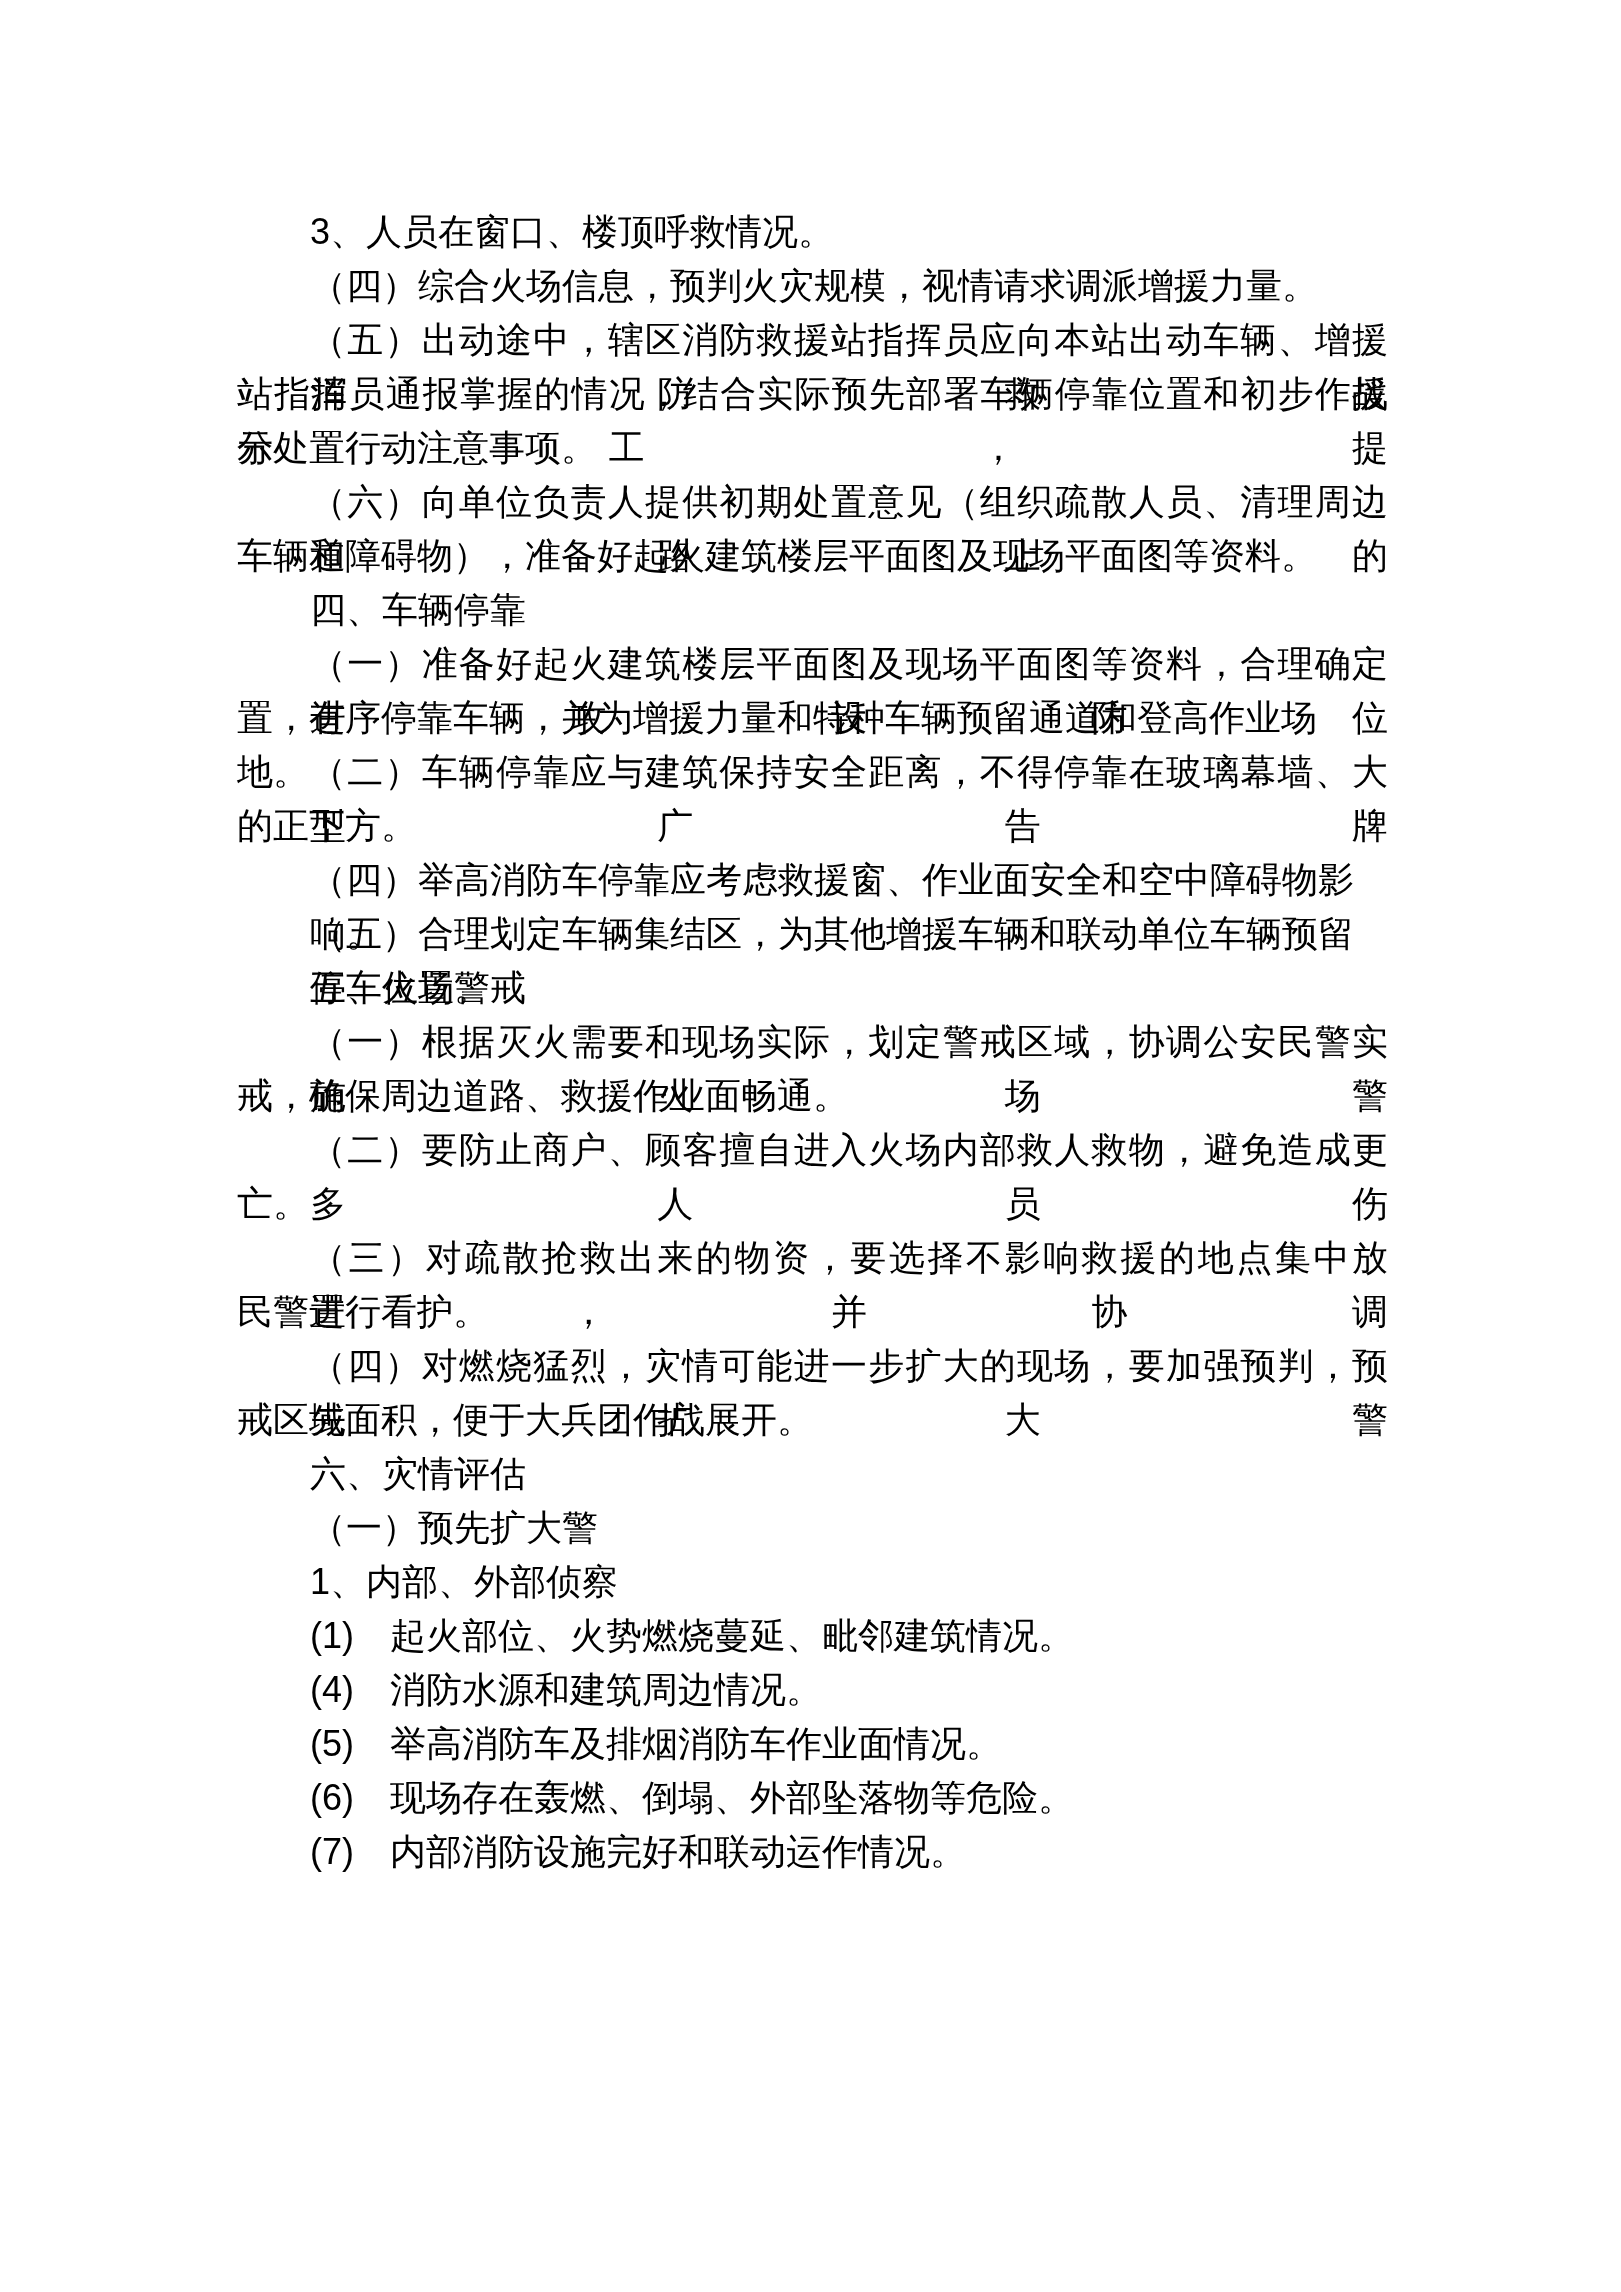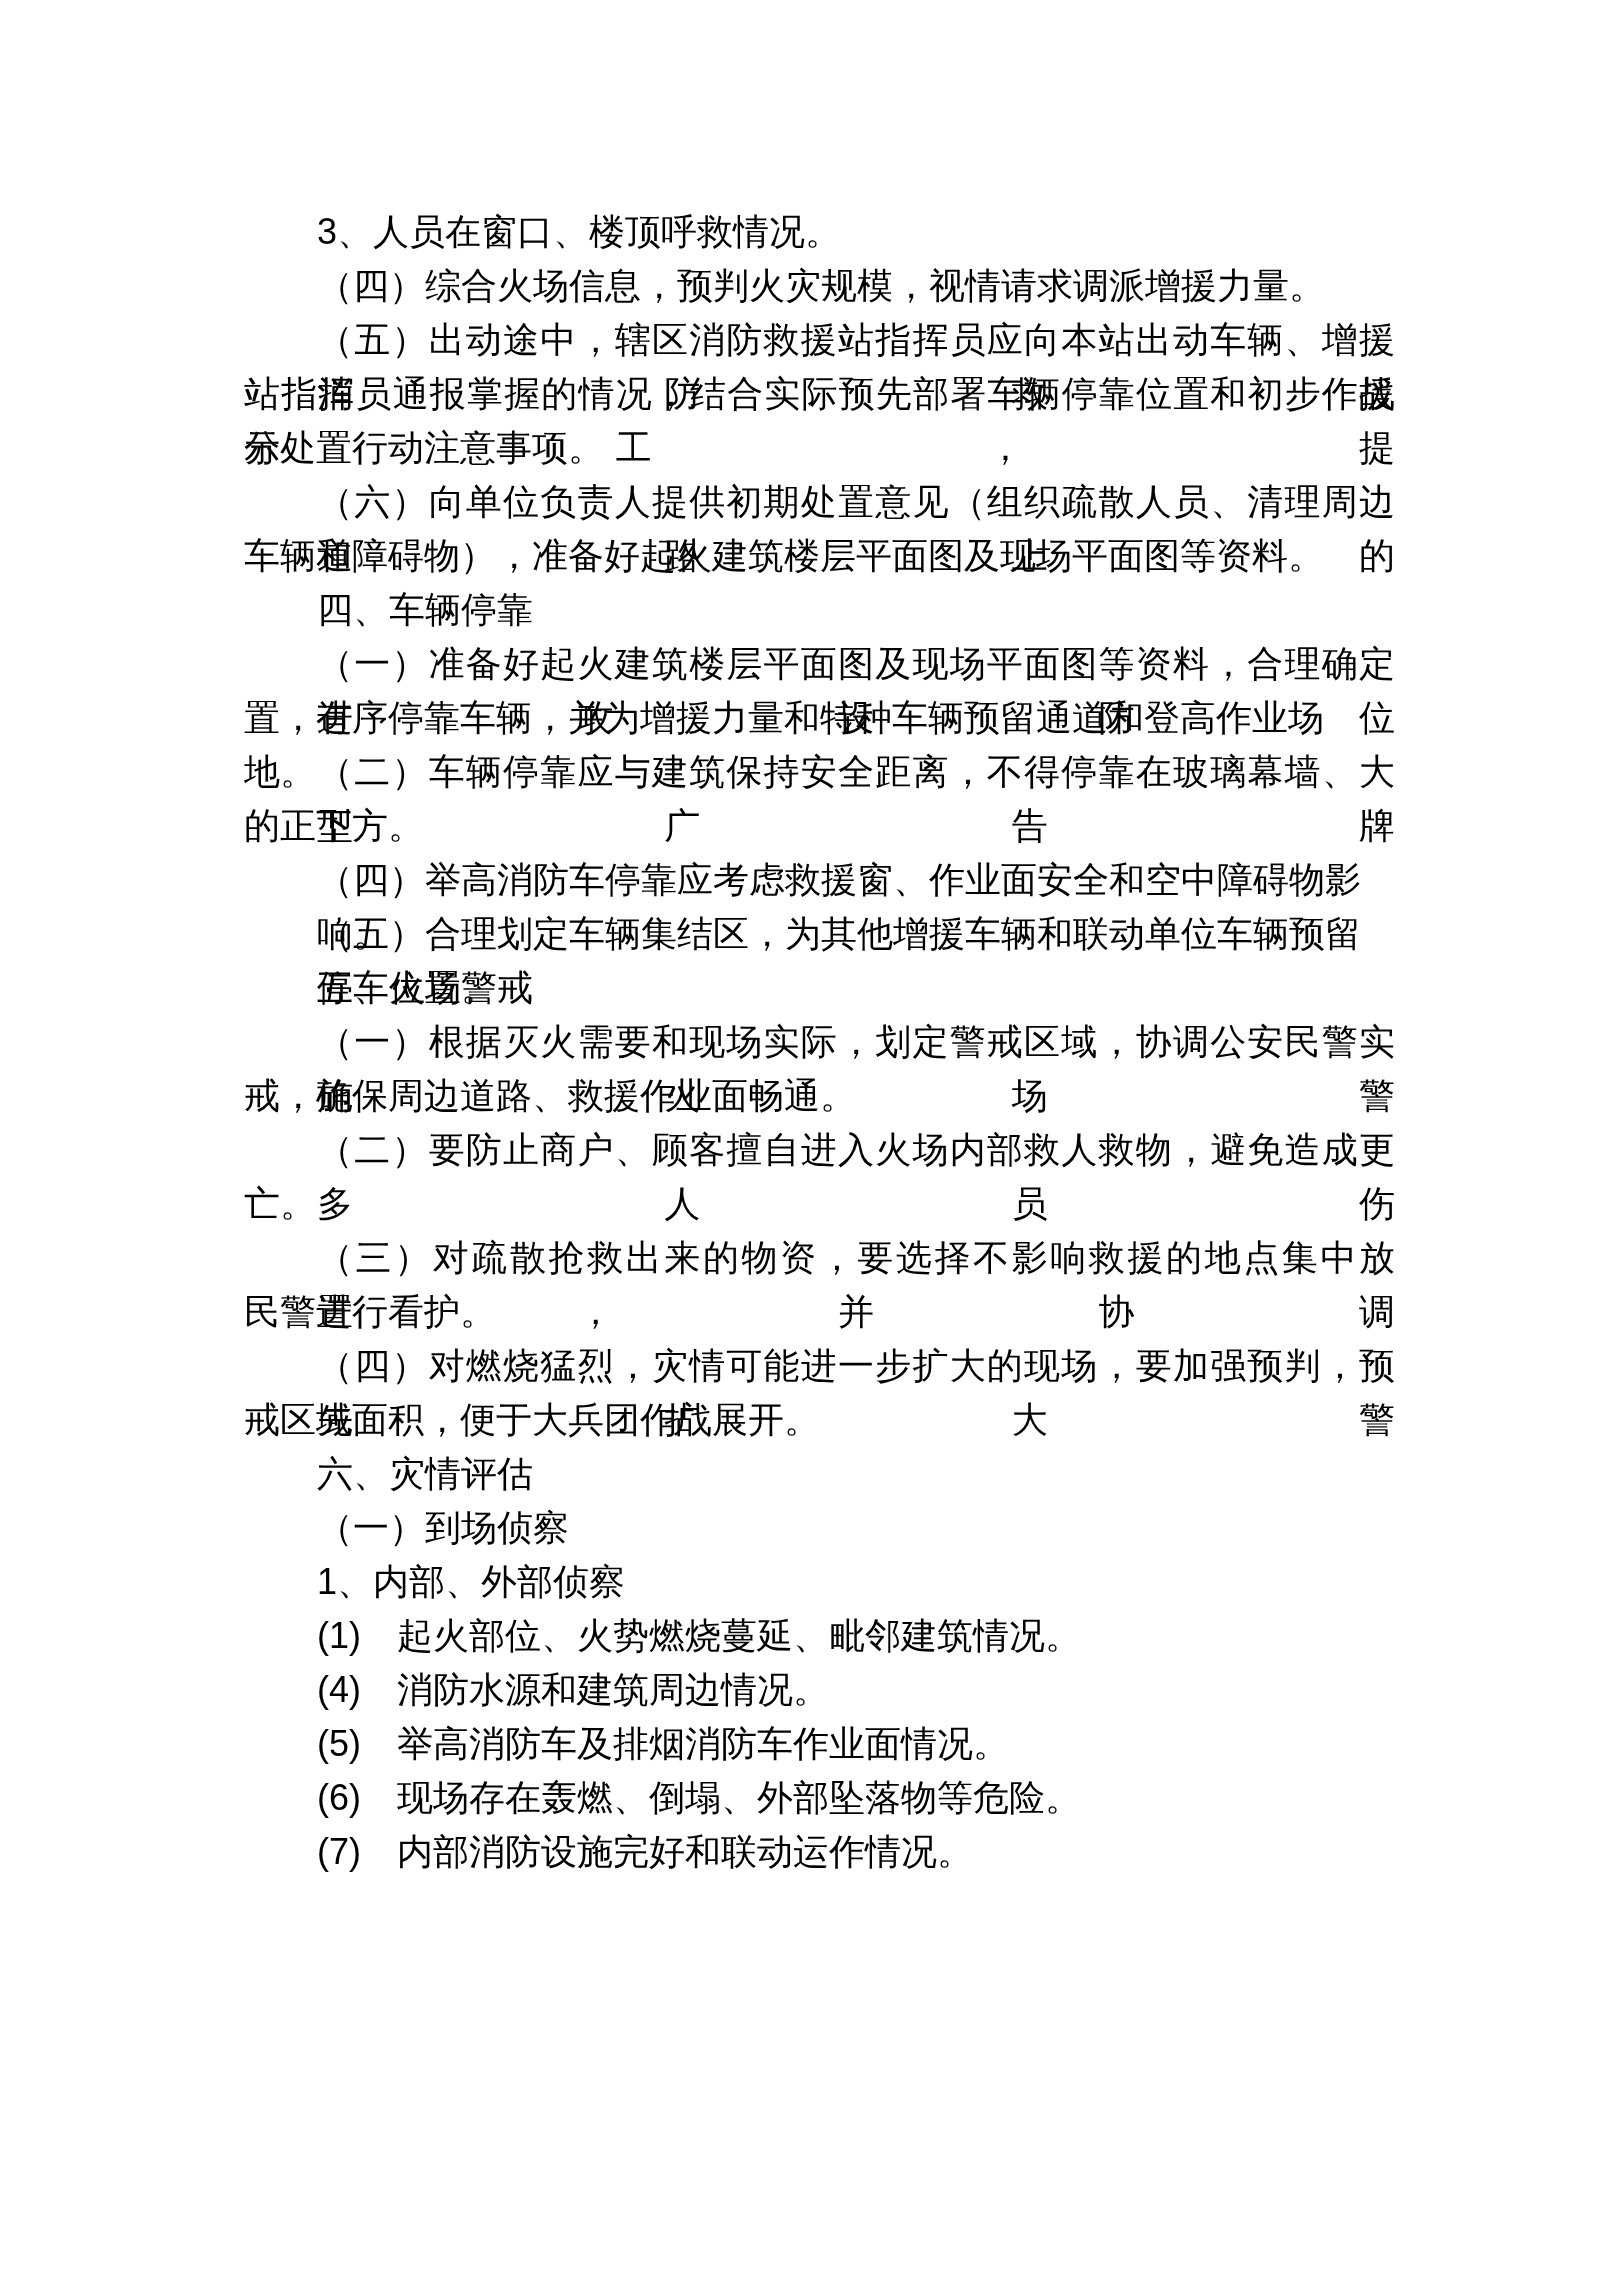--- a/index.html
+++ b/index.html
@@ -9,21 +9,21 @@
   }
   .page {
     position: relative;
     width: 1621px;
     height: 2293px;
     background: #ffffff;
     overflow: hidden;
   }
   .content {
     position: absolute;
-    left: 244px;
+    left: 237px;
     top: 205px;
     width: 1151px;
     font-family: "Liberation Sans", "DejaVu Sans", sans-serif;
     font-size: 36px;
     line-height: 54px;
     color: #000000;
     letter-spacing: 0;
   }
   .line {
     height: 54px;
@@ -59,21 +59,21 @@
       <div class="line indent">五、火场警戒</div>
       <div class="line indent justify">（一）根据灭火需要和现场实际，划定警戒区域，协调公安民警实施火场警</div>
       <div class="line">戒，确保周边道路、救援作业面畅通。</div>
       <div class="line indent justify">（二）要防止商户、顾客擅自进入火场内部救人救物，避免造成更多人员伤</div>
       <div class="line">亡。</div>
       <div class="line indent justify">（三）对疏散抢救出来的物资，要选择不影响救援的地点集中放置，并协调</div>
       <div class="line">民警进行看护。</div>
       <div class="line indent justify">（四）对燃烧猛烈，灾情可能进一步扩大的现场，要加强预判，预先扩大警</div>
       <div class="line">戒区域面积，便于大兵团作战展开。</div>
       <div class="line indent">六、灾情评估</div>
-      <div class="line indent">（一）到场侦察</div>
+      <div class="line indent">（一）预先扩大警</div>
       <div class="line indent">1、内部、外部侦察</div>
       <div class="line indent">(1)　起火部位、火势燃烧蔓延、毗邻建筑情况。</div>
       <div class="line indent">(4)　消防水源和建筑周边情况。</div>
       <div class="line indent">(5)　举高消防车及排烟消防车作业面情况。</div>
       <div class="line indent">(6)　现场存在轰燃、倒塌、外部坠落物等危险。</div>
       <div class="line indent">(7)　内部消防设施完好和联动运作情况。</div>
   </div>
 </div>
 
 

